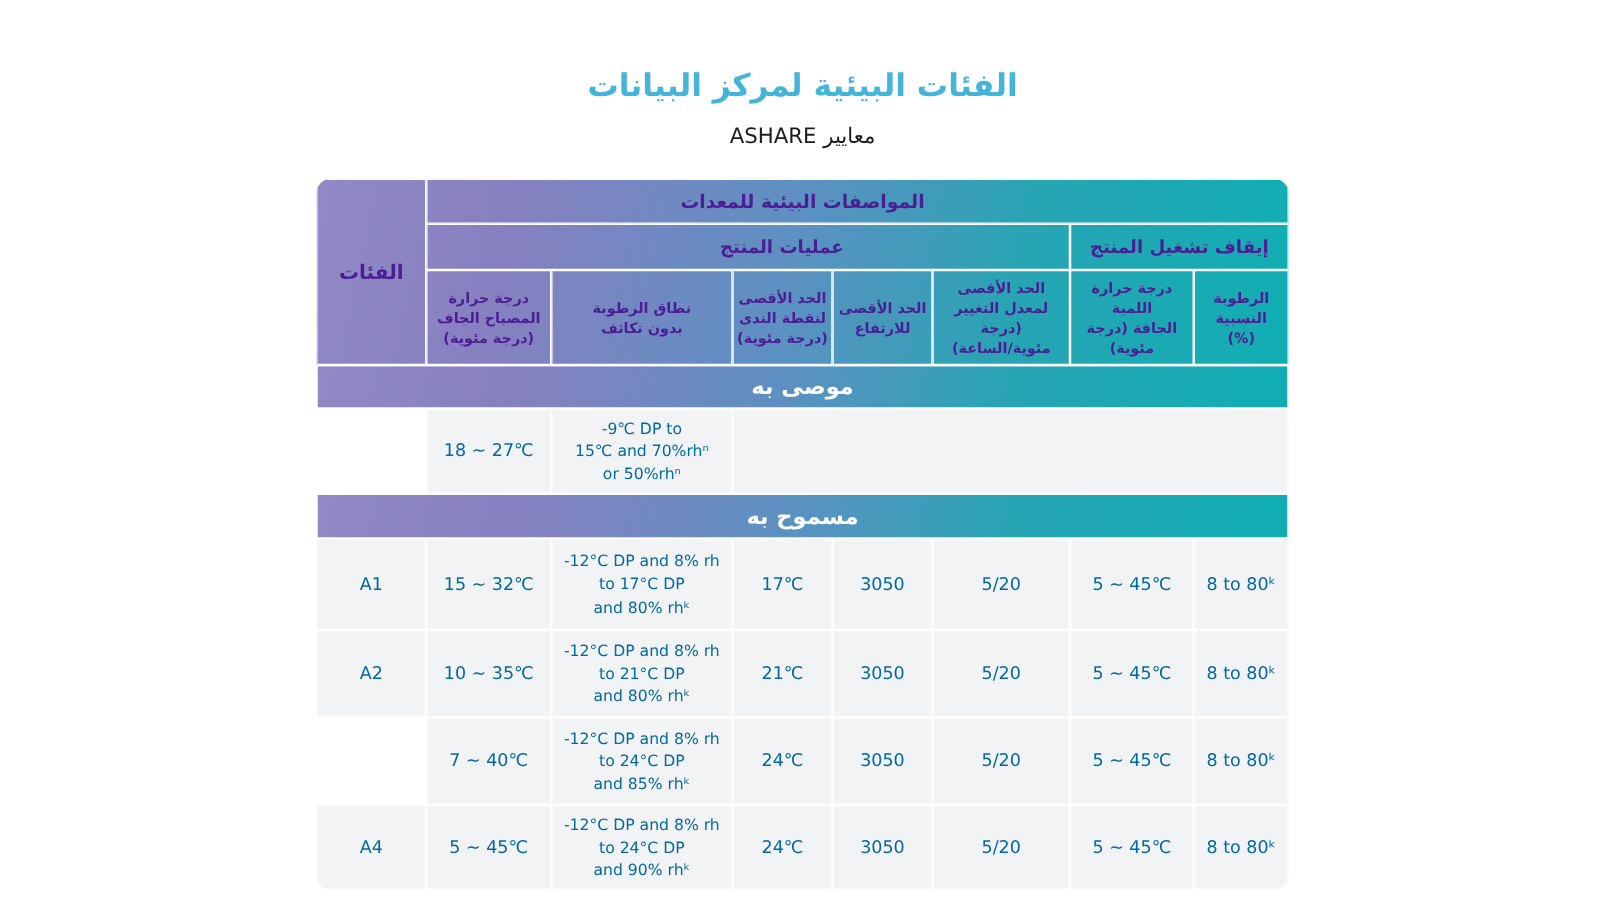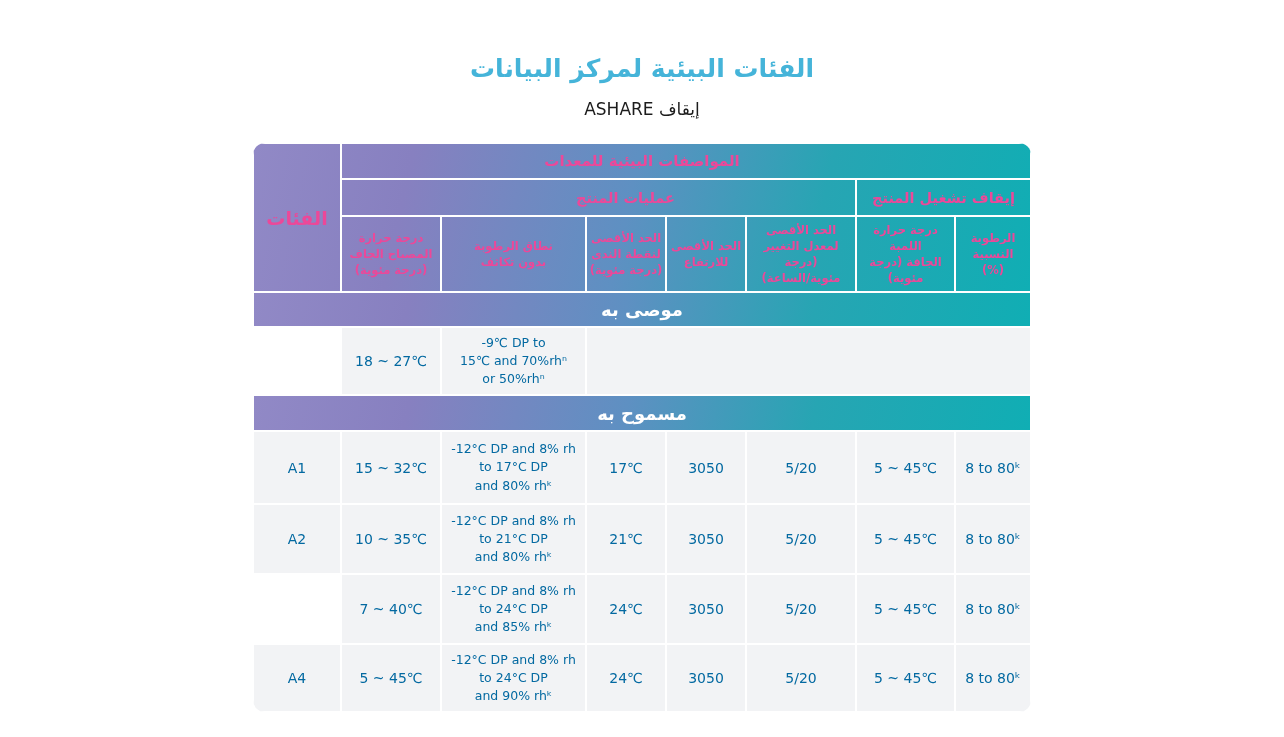--- a/index.html
+++ b/index.html
@@ -17,25 +17,25 @@
   }
   .tbl {
     width:778px; margin:0 auto; display:grid;
     grid-template-columns:88px 100px 145px 80px 80px 110px 99px 76px;
     grid-template-rows:36px 37px 76px 35px 68px 36px 73px 70px 70px 68px;
     border-radius:12px; overflow:hidden;
   }
   .grad { background:linear-gradient(102deg,#9189c6 0%,#8780c0 20%,#5e90c2 48%,#27a5b3 72%,#10aeb4 100%); }
   .hbg { grid-area:1/1/4/9; }
   .hc {
-    border:1.5px solid #fff; color:#ec4899; font-weight:bold; direction:rtl;
+    border:1.5px solid #fff; color:#4c1d95; font-weight:bold; direction:rtl;
     display:flex; align-items:center; justify-content:center; text-align:center;
     white-space:pre-line;
   }
-  .cat   { grid-area:1/1/4/2; font-size:19px; }
+  .cat   { grid-area:1/1/4/2; font-size:16px; }
   .banner{ grid-area:1/2/2/9; font-size:15px; padding-right:88px; }
   .grp   { font-size:14.5px; }
   .ops   { grid-area:2/2/3/7; padding-left:54px; }
   .off   { grid-area:2/7/3/9; }
   .colh  { font-size:11.5px; line-height:1.4; font-weight:bold; }
   .bar {
     border:1.5px solid #fff; color:#fff; font-weight:bold; direction:rtl;
     display:flex; align-items:center; justify-content:center; font-size:18px;
   }
   .bar-rec { grid-area:4/1/5/9; }
@@ -45,21 +45,21 @@
     display:flex; align-items:center; justify-content:center; text-align:center;
     white-space:pre-line;
   }
   .small { font-size:12.5px; line-height:1.45; }
 </style>
 </head>
 <body>
 
 <div class="page">
   <h1 class="title">الفئات البيئية لمركز البيانات</h1>
-  <div class="subtitle">إيقاف ASHARE</div>
+  <div class="subtitle">معايير ASHARE</div>
 
   <div class="tbl">
 
     <div class="hbg grad"></div>
 
     <div class="hc cat">الفئات</div>
     <div class="hc banner">المواصفات البيئية للمعدات</div>
     <div class="hc grp ops">عمليات المنتج</div>
     <div class="hc grp off">إيقاف تشغيل المنتج</div>
 

